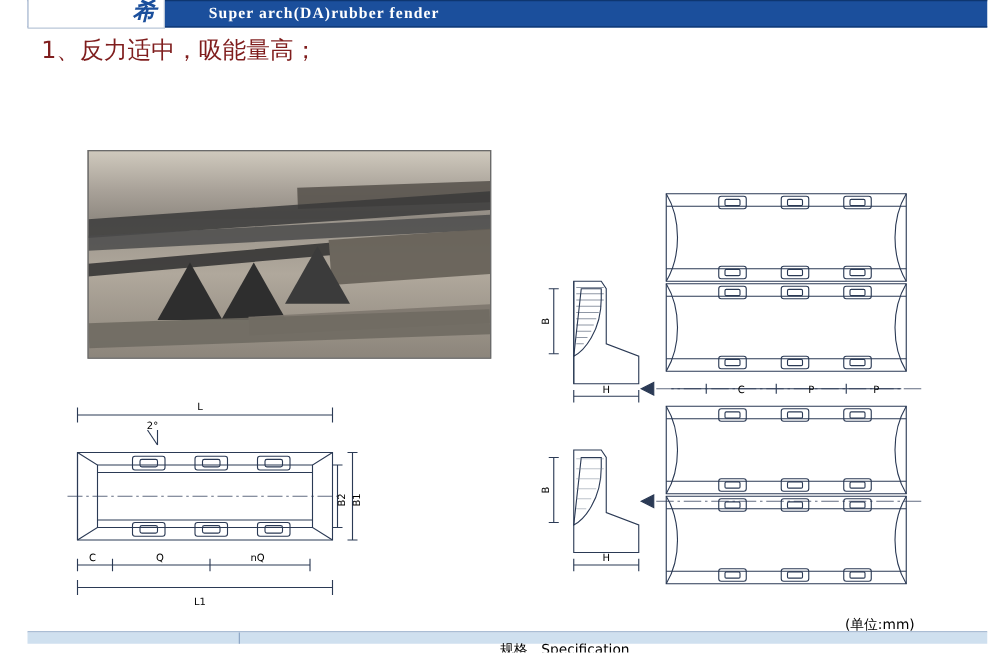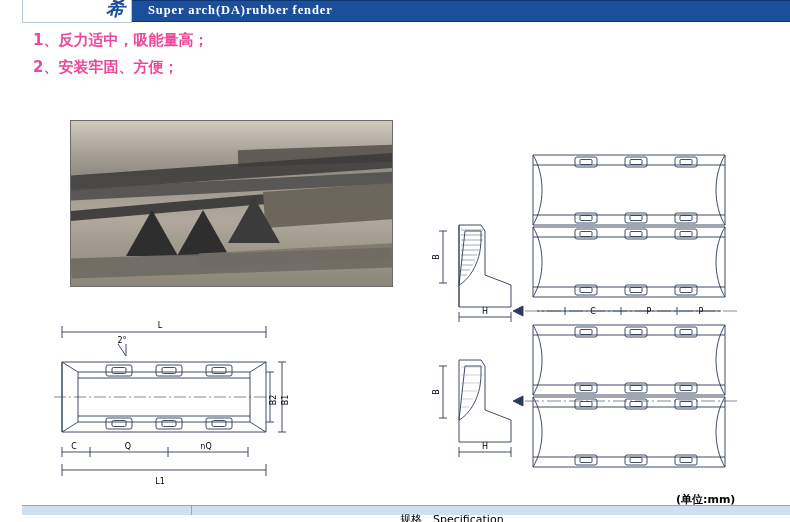--- a/index.html
+++ b/index.html
@@ -48,43 +48,43 @@
     right: 6px;
     top: -2px;
     font-size: 19px;
     font-weight: bold;
     font-style: italic;
     color: #1b4f9c;
     font-family: "Liberation Serif", serif;
   }
   .header-title {
     position: absolute;
-    left: 126px;
+    left: 145px;
     top: 2px;
     color: #ffffff;
     font-size: 12.5px;
     font-weight: bold;
     letter-spacing: 0.9px;
     font-family: "Liberation Serif", serif;
     white-space: nowrap;
   }
 
   
   .feature-list {
     position: absolute;
     left: 33px;
     top: 27px;
     width: 480px;
   }
   .feature-item {
-    font-size: 15px;
+    font-size: 19px;
     line-height: 27px;
-    color: #ec4899;
+    color: #7f1d1d;
     font-family: "DejaVu Sans", sans-serif;
-    font-weight: bold;
+    font-weight: normal;
     white-space: nowrap;
   }
 
   
   .photo {
     position: absolute;
     left: 70px;
     top: 120px;
     width: 323px;
     height: 167px;
@@ -142,21 +142,20 @@
   svg { display:block; }
 
   
   .unit-note {
     position: absolute;
     left: 676px;
     top: 492px;
     font-size: 11px;
     color: #000;
     font-family: "DejaVu Sans", sans-serif;
-    font-weight: bold;
   }
 
   
   .table-wrap {
     position: absolute;
     left: 22px;
     top: 505px;
     width: 768px;
     height: 17px;
   }
@@ -189,21 +188,20 @@
 
   <div class="header-bar">
     <div class="header-logo">
       <span class="logo-mark">希</span>
     </div>
     <div class="header-title">Super  arch(DA)rubber  fender</div>
   </div>
 
   <div class="feature-list">
     <div class="feature-item">1、反力适中，吸能量高；</div>
-    <div class="feature-item">2、安装牢固、方便；</div>
   </div>
 
   <div class="photo">
     <div class="sky"></div>
     <div class="ground"></div>
     <div class="band b4"></div>
     <div class="band b1"></div>
     <div class="band b2"></div>
     <div class="slab s3"></div>
     <div class="band b3"></div>

